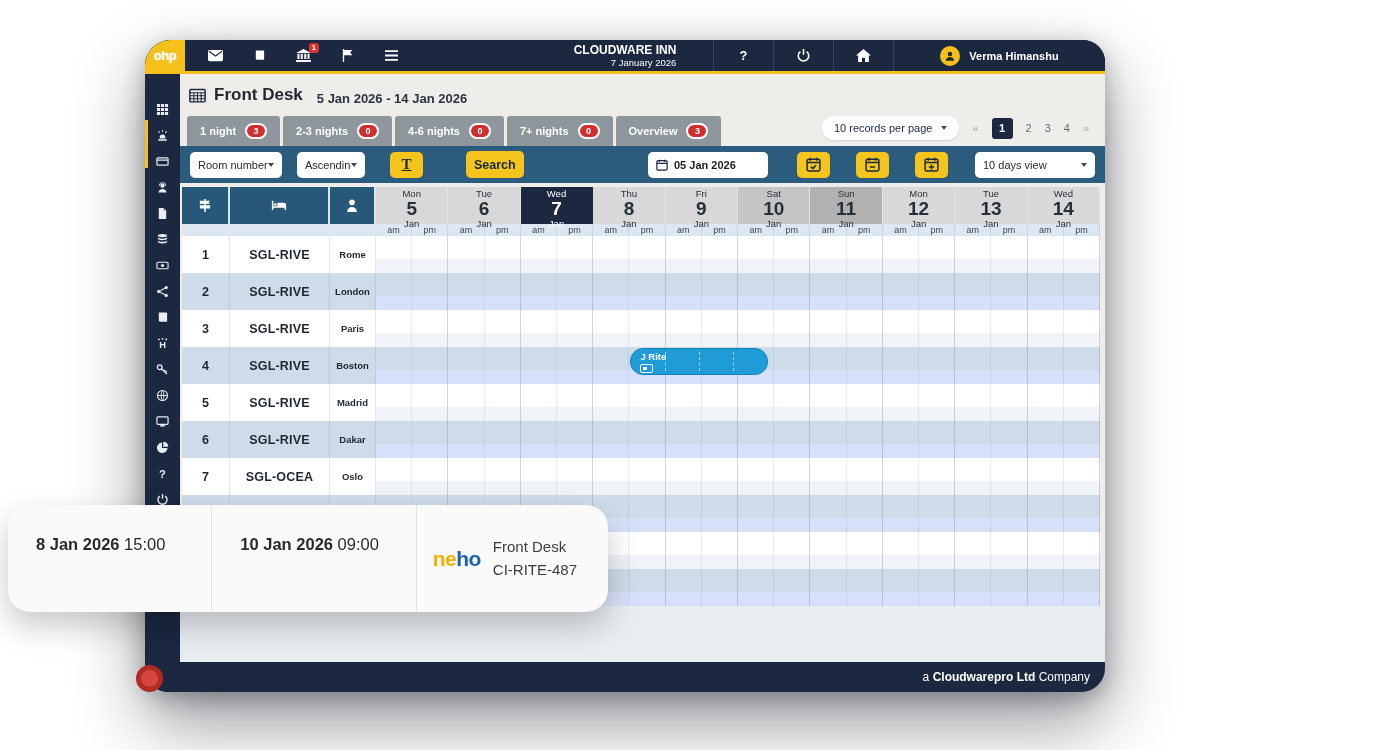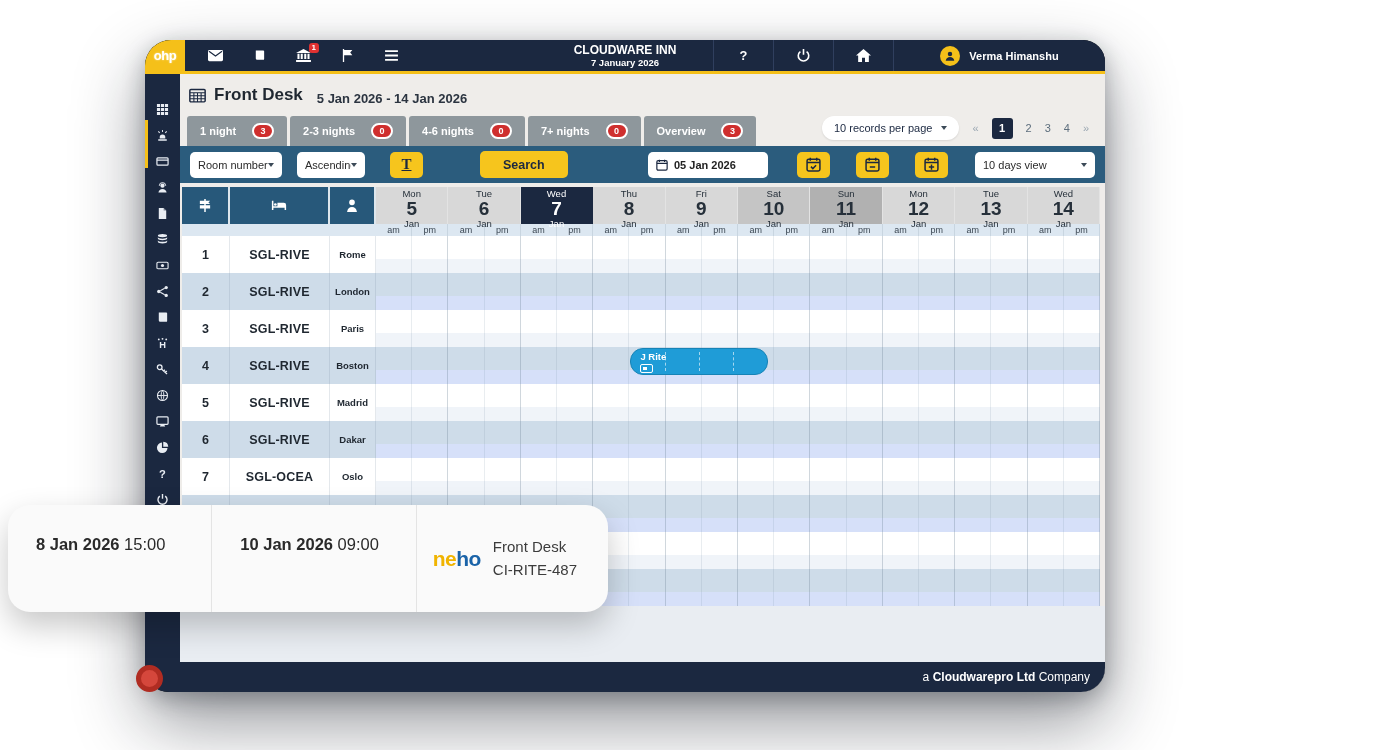--- a/index.html
+++ b/index.html
@@ -19,21 +19,21 @@
   .logo-box { width:40px; background:#f5c019; display:flex; align-items:center; justify-content:center;
     color:#fff; font-weight:bold; font-size:13px; letter-spacing:-.5px; text-shadow:0 0 2px rgba(255,255,255,.7); }
   .topbar-icons { display:flex; align-items:center; gap:27px; padding:0 22px; }
   .tb-ic { position:relative; width:17px; height:15px; display:flex; align-items:center; justify-content:center; cursor:pointer; }
   .tb-ic svg { width:15px; height:13px; color:#fff; }
   .nbadge { position:absolute; top:-5px; right:-7px; background:#e03131; color:#fff; font-size:8px;
     font-weight:bold; border-radius:3px; padding:1px 3px; line-height:1; }
   .topbar-center { position:absolute; left:50%; top:50%; transform:translate(-50%,-50%);
     text-align:center; line-height:1.2; }
   .tb-title { font-size:12px; font-weight:bold; }
-  .tb-sub { font-size:9.5px; font-weight:bold; }
+  .tb-sub { font-size:9.5px; font-weight:normal;text-align:right; }
   .topbar-right { margin-left:auto; display:flex; align-items:stretch; }
   .tb-cell { width:60px; display:flex; align-items:center; justify-content:center;
     border-left:1px solid #303f5e; cursor:pointer; }
   .tb-cell svg { width:15px; height:15px; color:#fff; }
   .user-cell { width:212px; gap:9px; font-size:11px; font-weight:bold; }
   .avatar { width:20px; height:20px; border-radius:50%; background:#f5c019;
     display:flex; align-items:center; justify-content:center; }
   .avatar svg { width:12px; height:12px; color:#1b2840; }
 
   .body-row { flex:1; display:flex; min-height:0; }
@@ -51,21 +51,21 @@
   .main { flex:1; display:flex; flex-direction:column; min-width:0; background:#efedea; }
 
   .title-row { display:flex; align-items:baseline; gap:14px; padding:11px 10px 6px 9px; }
   .page-title { font-size:17px; font-weight:bold; color:#1f2730; display:flex; align-items:center; gap:8px; }
   .page-title svg { width:17px; height:15px; color:#1b2840; }
   .date-range { font-size:13px; font-weight:bold; color:#2b3440; }
 
   .tabs-row { display:flex; align-items:flex-end; padding:4px 16px 0 7px; }
   .tabs { display:flex; gap:3px; }
   .tab { background:#8e979c; color:#fff; font-size:11px; font-weight:bold; padding:7px 13px 7px 13px;
-    border-radius:3px 3px 0 0; display:flex; align-items:center; gap:16px; cursor:pointer; }
+    border-radius:3px 3px 0 0; display:flex; align-items:center; gap:9px; cursor:pointer; }
   .badge { background:#cf2f2e; border:2px solid #fff; color:#fff; border-radius:9px; font-size:9px;
     min-width:22px; text-align:center; padding:1px 6px; font-weight:bold; line-height:1.2; }
   .pager { margin-left:auto; display:flex; align-items:center; gap:13px; padding-bottom:6px; }
   .records-select { background:#fff; border-radius:15px; padding:6px 12px; font-size:11px; color:#1b2840;
     display:flex; gap:9px; align-items:center; box-shadow:0 1px 2px rgba(0,0,0,.1); cursor:pointer; }
   .chev { width:0; height:0; border-left:3.5px solid transparent; border-right:3.5px solid transparent;
     border-top:4.5px solid #3c4a58; }
   .pages { display:flex; align-items:center; gap:13px; }
   .page-num { font-size:11px; color:#5d6e7d; cursor:pointer; }
   .page-num.muted { color:#9aa7b2; }
@@ -77,21 +77,21 @@
     height:37px; flex:0 0 auto; }
   .fselect { background:#fff; border-radius:5px; font-size:11px; color:#2a2a2a; padding:0 8px;
     height:26px; display:flex; align-items:center; cursor:pointer; }
   .fselect .lab { overflow:hidden; white-space:nowrap; }
   .fs-sort .lab { width:70px; }
   .fs-order .lab { width:46px; }
   .btn-yellow { background:#f6c51d; border:none; border-radius:5px; color:#1b2840; font-weight:bold;
     display:flex; align-items:center; justify-content:center; cursor:pointer; }
   .t-btn { width:33px; height:26px; font-family:"Liberation Serif","DejaVu Serif",serif;
     font-size:15px; text-decoration:underline; margin-left:10px; }
-  .search-btn { padding:0 23px; height:27px; font-size:12.5px; margin-left:42px;
+  .search-btn { padding:0 8px; height:27px; font-size:12.5px; margin-left:28px;
     font-family:"Liberation Sans",sans-serif; }
   .date-input { background:#fff; border-radius:5px; height:26px; width:120px; display:flex;
     align-items:center; gap:6px; padding:0 8px; font-size:11px; font-weight:bold; color:#222;
     margin-left:auto; cursor:text; }
   .date-input svg { width:12px; height:12px; color:#1b2840; flex:0 0 auto; }
   .cal-btn-group { display:flex; gap:26px; margin:0 12px 0 14px; }
   .cal-btn { width:33px; height:26px; }
   .cal-btn svg { width:15px; height:15px; color:#1b2840; }
   .view-select { width:120px; justify-content:space-between; }
 

